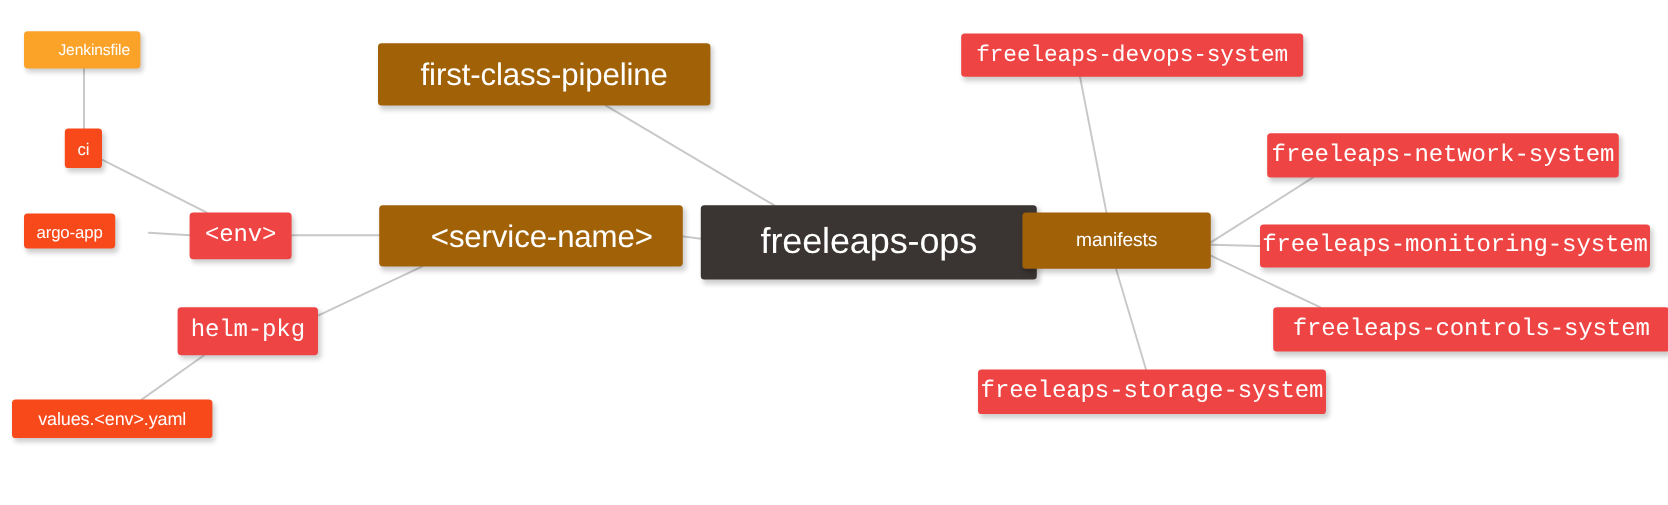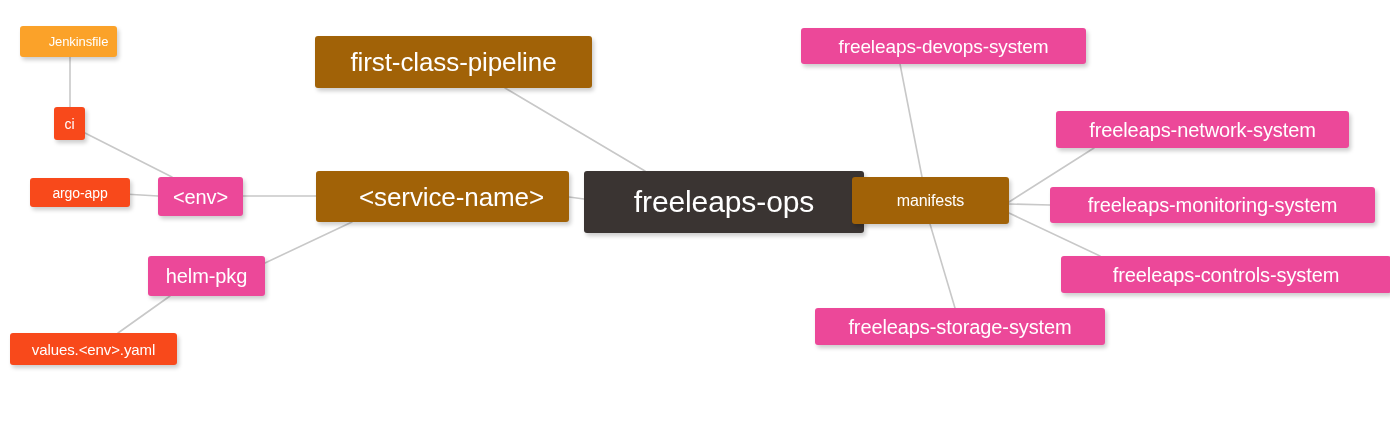--- a/index.html
+++ b/index.html
@@ -31,21 +31,21 @@
     justify-content: center;
     color: #ffffff;
     border-radius: 3px;
     white-space: nowrap;
     box-shadow: 2px 3px 4px rgba(0,0,0,0.20);
     letter-spacing: -0.1px;
     line-height: 1;
   }
   .n-root   { background: #3a3432; }
   .n-blue   { background: #a16207; }
-  .n-green  { background: #ec4899; }
+  .n-green  { background: #ef4444; font-family: Liberation Mono, monospace; }
   .n-red    { background: #f8491b; }
   .n-orange { background: #fba229; padding-left: 20px; }
 </style>
 </head>
 <body>
 
 <div id="canvas">
   <svg id="edge-layer" viewBox="0 0 1390 421" width="1390" height="421">
       <line x1="70" y1="57" x2="70" y2="107" stroke="#c8c8c8" stroke-width="1.6" stroke-linecap="round"></line>
       <line x1="85" y1="133" x2="172" y2="177" stroke="#c8c8c8" stroke-width="1.6" stroke-linecap="round"></line>
@@ -62,21 +62,21 @@
       <line x1="1009" y1="213" x2="1100" y2="256" stroke="#c8c8c8" stroke-width="1.6" stroke-linecap="round"></line>
       <line x1="930" y1="224" x2="955" y2="308" stroke="#c8c8c8" stroke-width="1.6" stroke-linecap="round"></line>
     </svg>
   <div id="node-layer">
       <div class="node n-orange" style="left: 20px; top: 26px; width: 97px; height: 31px; font-size: 13px;">
         <span>Jenkinsfile</span>
       </div>
       <div class="node n-red" style="left: 54px; top: 107px; width: 31px; height: 33px; font-size: 14px;">
         <span>ci</span>
       </div>
-      <div class="node n-red" style="left: 30px; top: 178px; width: 100px; height: 29px; font-size: 14px;">
+      <div class="node n-red" style="left: 20px; top: 178px; width: 76px; height: 29px; font-size: 14px;">
         <span>argo-app</span>
       </div>
       <div class="node n-green" style="left: 158px; top: 177px; width: 85px; height: 39px; font-size: 20px;">
         <span>&lt;env&gt;</span>
       </div>
       <div class="node n-green" style="left: 148px; top: 256px; width: 117px; height: 40px; font-size: 20px;">
         <span>helm-pkg</span>
       </div>
       <div class="node n-red" style="left: 10px; top: 333px; width: 167px; height: 32px; font-size: 15px;">
         <span>values.&lt;env&gt;.yaml</span>

